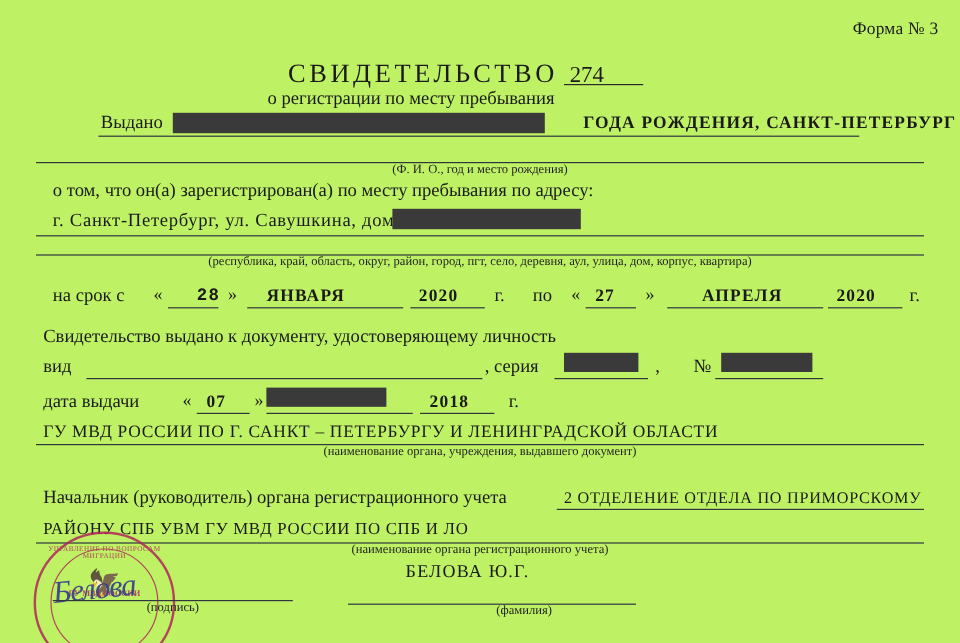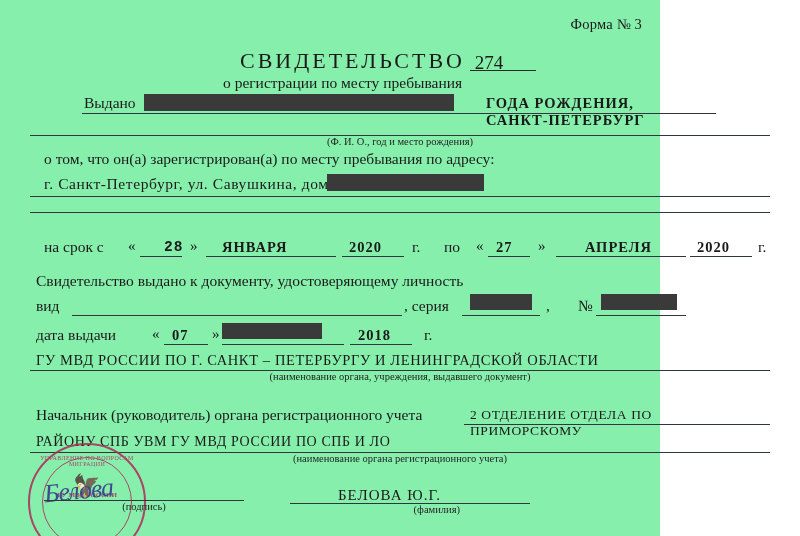--- a/index.html
+++ b/index.html
@@ -10,23 +10,23 @@
   body {
     width: 800px;
     height: 536px;
     font-family: "Liberation Serif", serif;
     color: #1a1a1a;
     position: relative;
     overflow: hidden;
   }
   .page {
     position: relative;
-    width: 660px;
+    width: 800px;
     height: 536px;
-    background: #86efac;
+    background: #bef264;
   }
   .form-no {
     position: absolute;
     right: 18px;
     top: 16px;
     font-size: 14.5px;
     letter-spacing: 0.2px;
   }
   .title {
     position: absolute;
@@ -173,20 +173,21 @@
 
   <div class="line" style="left:30px; top:135px; width:740px;"></div>
   <div class="caption" style="left:230px; top:136px; width:340px;">(Ф. И. О., год и место рождения)</div>
 
   <div class="row-label" style="left:44px; top:150px;">о том, что он(а) зарегистрирован(а) по месту пребывания по адресу:</div>
 
   <div class="fill" style="left:44px; top:175px; font-size:15.5px;">г. Санкт-Петербург, ул. Савушкина, дом</div>
   <div class="redact" style="left:327px; top:174px; width:157px; height:17px;"></div>
   <div class="line" style="left:30px; top:196px; width:740px;"></div>
   <div class="line" style="left:30px; top:212px; width:740px;"></div>
+  <div class="caption" style="left:160px; top:213px; width:480px;">(республика, край, область, округ, район, город, пгт, село, деревня, аул, улица, дом, корпус, квартира)</div>
 
   <div class="row-label" style="left:44px; top:238px;">на срок с</div>
   <div class="quote" style="left:128px; top:238px;">«</div>
   <div class="fill-bold" style="left:164px; top:239px;font-family:Liberation Mono, monospace;">28</div>
   <div class="line" style="left:140px; top:256px; width:42px;"></div>
   <div class="quote" style="left:190px; top:238px;">»</div>
   <div class="fill-bold" style="left:222px; top:239px;">ЯНВАРЯ</div>
   <div class="line" style="left:206px; top:256px; width:130px;"></div>
   <div class="fill-bold" style="left:349px; top:239px;">2020</div>
   <div class="line" style="left:342px; top:256px; width:62px;"></div>
@@ -241,17 +242,17 @@
     <div class="stamp-text-top">УПРАВЛЕНИЕ ПО ВОПРОСАМ МИГРАЦИИ</div>
     <div class="eagle">🦅</div>
     <div class="stamp-text-mid">ГУ МВД РОССИИ</div>
 
   </div>
 
   <div class="signature">Белова</div>
   <div class="line" style="left:44px; top:500px; width:200px;"></div>
   <div class="caption" style="left:94px; top:501px; width:100px;">(подпись)</div>
 
-  <div class="fill" style="left:338px; top:487px; font-size:15px; letter-spacing:1px;">БЕЛОВА Ю.Г.</div>
+  <div class="fill" style="left:338px; top:469px; font-size:15px; letter-spacing:1px;">БЕЛОВА Ю.Г.</div>
   <div class="line" style="left:290px; top:503px; width:240px;"></div>
   <div class="caption" style="left:360px; top:504px; width:100px;text-align:right;">(фамилия)</div>
 
 </div>
 
 </body></html>

